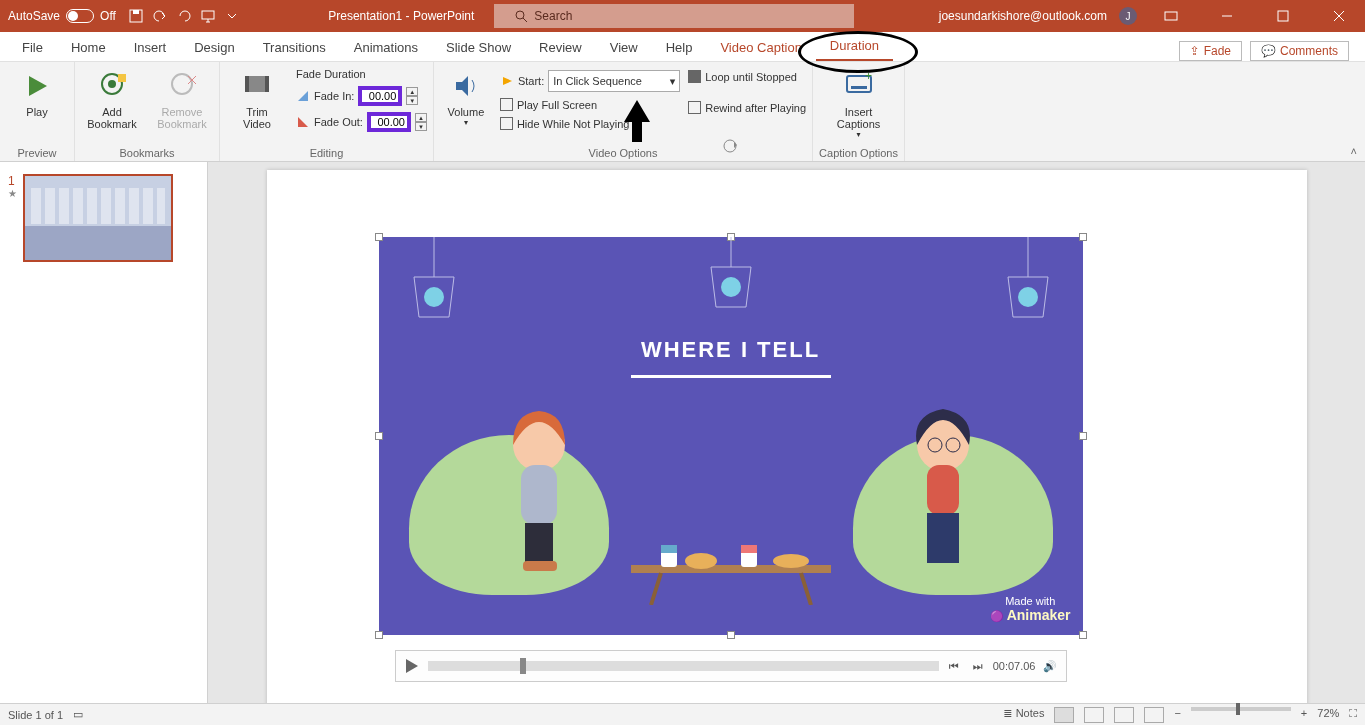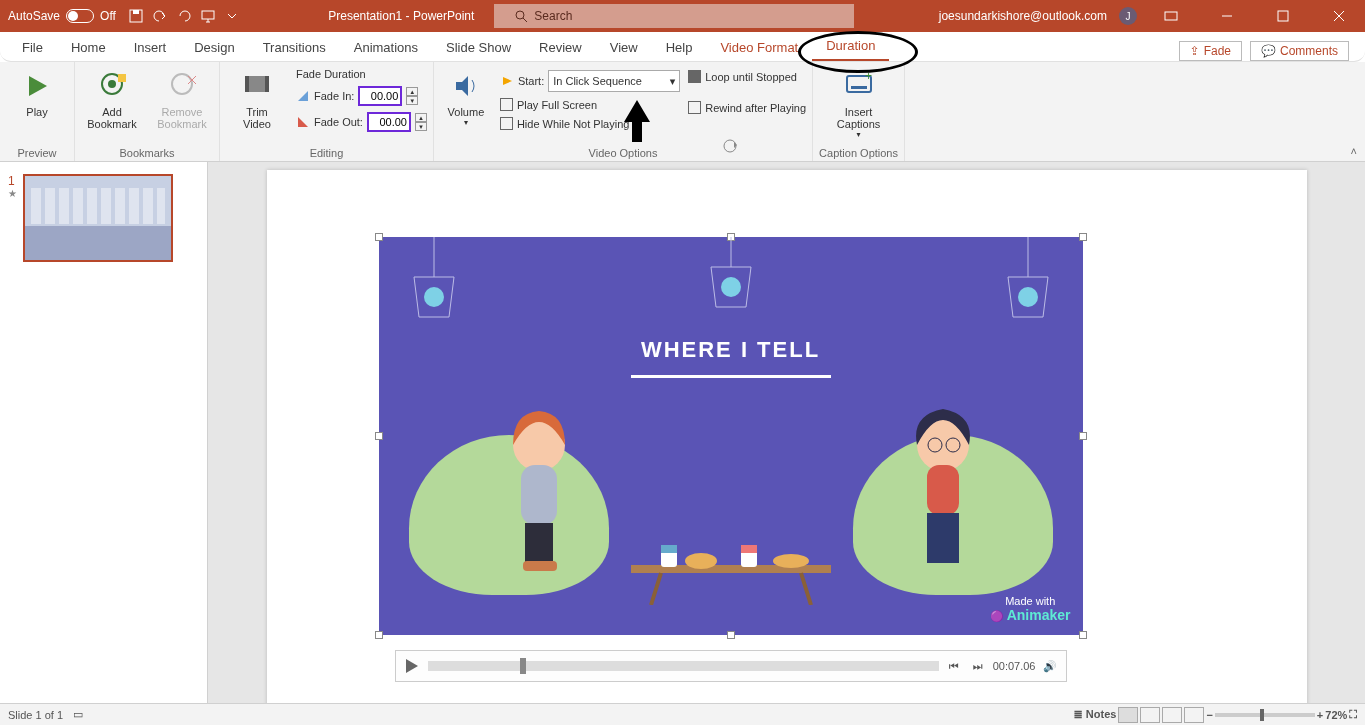--- a/index.html
+++ b/index.html
@@ -12,37 +12,37 @@
 .toggle::after { content: ""; position: absolute; width: 10px; height: 10px; background: #fff; border-radius: 50%; left: 1px; top: 1px; }
 .qat-btn { width: 24px; height: 24px; display: flex; align-items: center; justify-content: center; cursor: pointer; }
 .titlebar-center { flex: 1; display: flex; align-items: center; justify-content: center; gap: 20px; }
 .titlebar-title { color: #fff; }
 .searchbox { background: #d49d8e; width: 360px; height: 24px; display: flex; align-items: center; padding: 0 20px; gap: 6px; }
 .titlebar-right { display: flex; align-items: center; gap: 12px; padding-right: 4px; }
 .avatar { width: 18px; height: 18px; background: #6b5b73; border-radius: 50%; display: flex; align-items: center; justify-content: center; font-size: 10px; }
 .win-btn { width: 44px; height: 32px; display: flex; align-items: center; justify-content: center; cursor: pointer; }
 
 
-.ribbon-tabs { height: 30px; background: #fff; display: flex; align-items: flex-end; padding: 0 8px; border-bottom: 1px solid #e1e1e1; border-radius: 11px; }
+.ribbon-tabs { height: 30px; background: #fff; display: flex; align-items: flex-end; padding: 0 8px; border-bottom: 1px solid #e1e1e1; }
 .ribbon-tab { padding: 6px 14px; font-size: 13px; color: #444; cursor: pointer; }
 .ribbon-tab.contextual { color: #b7472a; }
 .ribbon-tab.active { color: #b7472a; border-bottom: 2px solid #b7472a; }
 .ribbon-right { margin-left: auto; display: flex; gap: 8px; padding-right: 8px; }
 .ribbon-action { border: 1px solid #bbb; padding: 2px 10px; font-size: 12px; color: #b7472a; cursor: pointer; display:flex; align-items:center; gap:4px; }
 
 
 .ribbon { height: 100px; background: #f3f3f3; border-bottom: 1px solid #d0d0d0; display: flex; position: relative; }
 .group { display: flex; flex-direction: column; align-items: center; padding: 4px 6px 0; border-right: 1px solid #e1e1e1; position: relative; }
 .group-body { flex: 1; display: flex; align-items: flex-start; gap: 8px; }
 .group-label { font-size: 11px; color: #666; padding: 2px 0; }
 .big-btn { display: flex; flex-direction: column; align-items: center; width: 62px; padding-top: 4px; font-size: 11px; color: #333; cursor: pointer; text-align:center; }
 .big-btn.disabled { color: #aaa; }
 .big-btn .ic { width: 32px; height: 32px; margin-bottom: 4px; }
 .small-row { display: flex; align-items: center; gap: 4px; font-size: 11px; color: #333; }
-.small-input { width: 44px; height: 20px; border: 2px solid #6d28d9; font-size: 11px; text-align: right; padding-right: 2px; }
+.small-input { width: 44px; height: 20px; border: 4px solid #6d28d9; font-size: 11px; text-align: right; padding-right: 2px; }
 .spinner { display:flex; flex-direction:column; }
 .spinner div { width:12px; height:9px; border:1px solid #999; font-size:7px; text-align:center; line-height:7px; cursor:pointer; }
 .dropdown { height: 22px; border: 1px solid #aaa; background: #fff; display: flex; align-items: center; padding: 0 4px; font-size: 11px; gap: 4px; }
 .checkbox { width: 13px; height: 13px; border: 1px solid #666; display: inline-block; }
 .checkbox.checked { background: #666; }
 .option-col { display: flex; flex-direction: column; gap: 6px; padding-top: 4px; }
 
 .collapse-caret { position:absolute; right:8px; bottom:4px; font-size:11px; color:#666; cursor:pointer; }
 
 
@@ -58,33 +58,33 @@
 .video-box { position: absolute; left: 112px; top: 67px; width: 704px; height: 398px; background: #5a54b5; }
 .handle { width:8px; height:8px; background:#fff; border:1px solid #888; position:absolute; }
 .video-content { position:absolute; inset:0; display:flex; flex-direction:column; align-items:center; color:#fff; }
 .headline1 { margin-top: 100px; font-size: 22px; letter-spacing: 2px; font-weight: 600; }
 .divider { width: 200px; height: 3px; background: #fff; margin: 12px 0; }
 .headline2 { color:#4fd6c5; font-size:24px; font-weight:700; text-align:center; letter-spacing:1px; line-height:1.3; }
 .pendant { position:absolute; top:0; width:70px; height:110px; }
 .beanbag { position:absolute; bottom:40px; width:200px; height:160px; background:#b4d99a; border-radius: 60% 60% 50% 50% / 70% 70% 40% 40%; }
 .table { position:absolute; bottom:30px; left:50%; transform:translateX(-50%); width:200px; height:60px; }
 .animaker { position:absolute; right:12px; bottom:12px; color:#fff; font-size:11px; text-align:center; }
-.animaker b { color:#5eead4; font-size:14px; }
+.animaker b { color:#fef9c3; font-size:14px; }
 
 .rotate-handle { position:absolute; left:50%; top:-32px; transform:translateX(-50%); width:16px; height:16px; }
 
 .video-controls { position:absolute; left:128px; top:480px; width:672px; height:32px; border:1px solid #ccc; background:#fdfdfd; display:flex; align-items:center; padding:0 6px; gap:6px; font-size:11px; color:#555; }
 .vc-play { width:20px; height:20px; cursor:pointer; }
 .vc-track { flex:1; height:10px; background:#ddd; position:relative; }
 .vc-thumb { position:absolute; left:18%; top:-3px; width:6px; height:16px; background:#888; }
 .vc-step { width:18px; height:18px; cursor:pointer; display:flex; align-items:center; justify-content:center; }
 
 
 .statusbar { position:absolute; bottom:0; left:0; right:0; height:22px; background:#f3f3f3; border-top:1px solid #d0d0d0; display:flex; align-items:center; font-size:11px; color:#555; padding:0 8px; gap:10px; }
-.statusbar .right { margin-left:auto; display:flex; align-items:center; gap:2px;font-weight:bold; }
+.statusbar .right { margin-left:auto; display:flex; align-items:flex-start; gap:10px; }
 .view-btn { width:20px; height:16px; border:1px solid #aaa; cursor:pointer; }
 .view-btn.active { background:#ddd; }
 .zoom-track { width:100px; height:4px; background:#ccc; position:relative; }
 .zoom-thumb { position:absolute; left:45%; top:-4px; width:4px; height:12px; background:#666; }
 
 
 .annot-ellipse { position:absolute; left:798px; top:31px; width:120px; height:42px; border:3px solid #000; border-radius:50%; pointer-events:none; z-index: 50; }
 .annot-arrow { position:absolute; left:622px; top:100px; width:30px; height:42px; pointer-events:none; z-index:50; }
 
 svg { display:block; }
@@ -169,21 +169,21 @@
   <div class="ribbon-tab">File</div>
   <div class="ribbon-tab">Home</div>
   <div class="ribbon-tab">Insert</div>
   <div class="ribbon-tab">Design</div>
   <div class="ribbon-tab">Transitions</div>
   <div class="ribbon-tab">Animations</div>
   <div class="ribbon-tab">Slide Show</div>
   <div class="ribbon-tab">Review</div>
   <div class="ribbon-tab">View</div>
   <div class="ribbon-tab">Help</div>
-  <div class="ribbon-tab contextual">Video Format</div>
+  <div class="ribbon-tab contextual">Video Caption</div>
   <div class="ribbon-tab contextual active">Duration</div>
   <div class="ribbon-right">
     <div class="ribbon-action">
         <span>⇪</span>
         <span>Fade</span>
       </div>
     <div class="ribbon-action">
         <span>💬</span>
         <span>Comments</span>
       </div>

